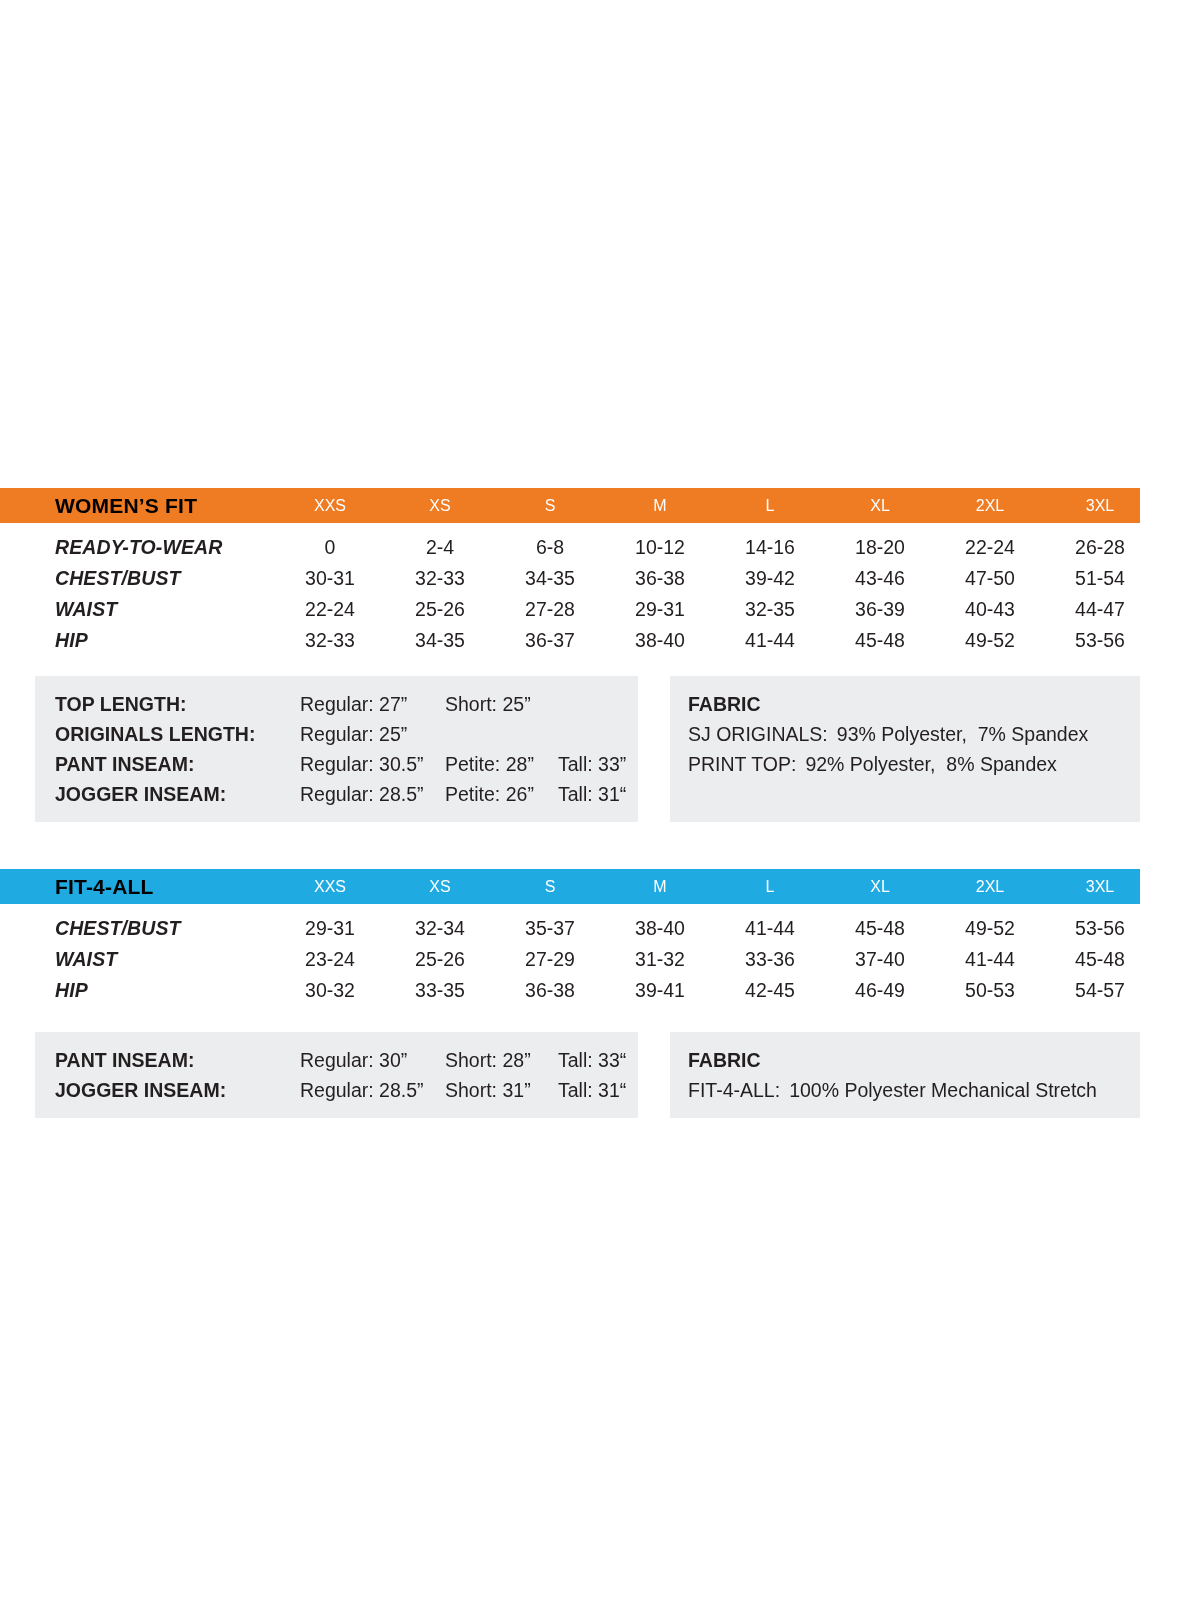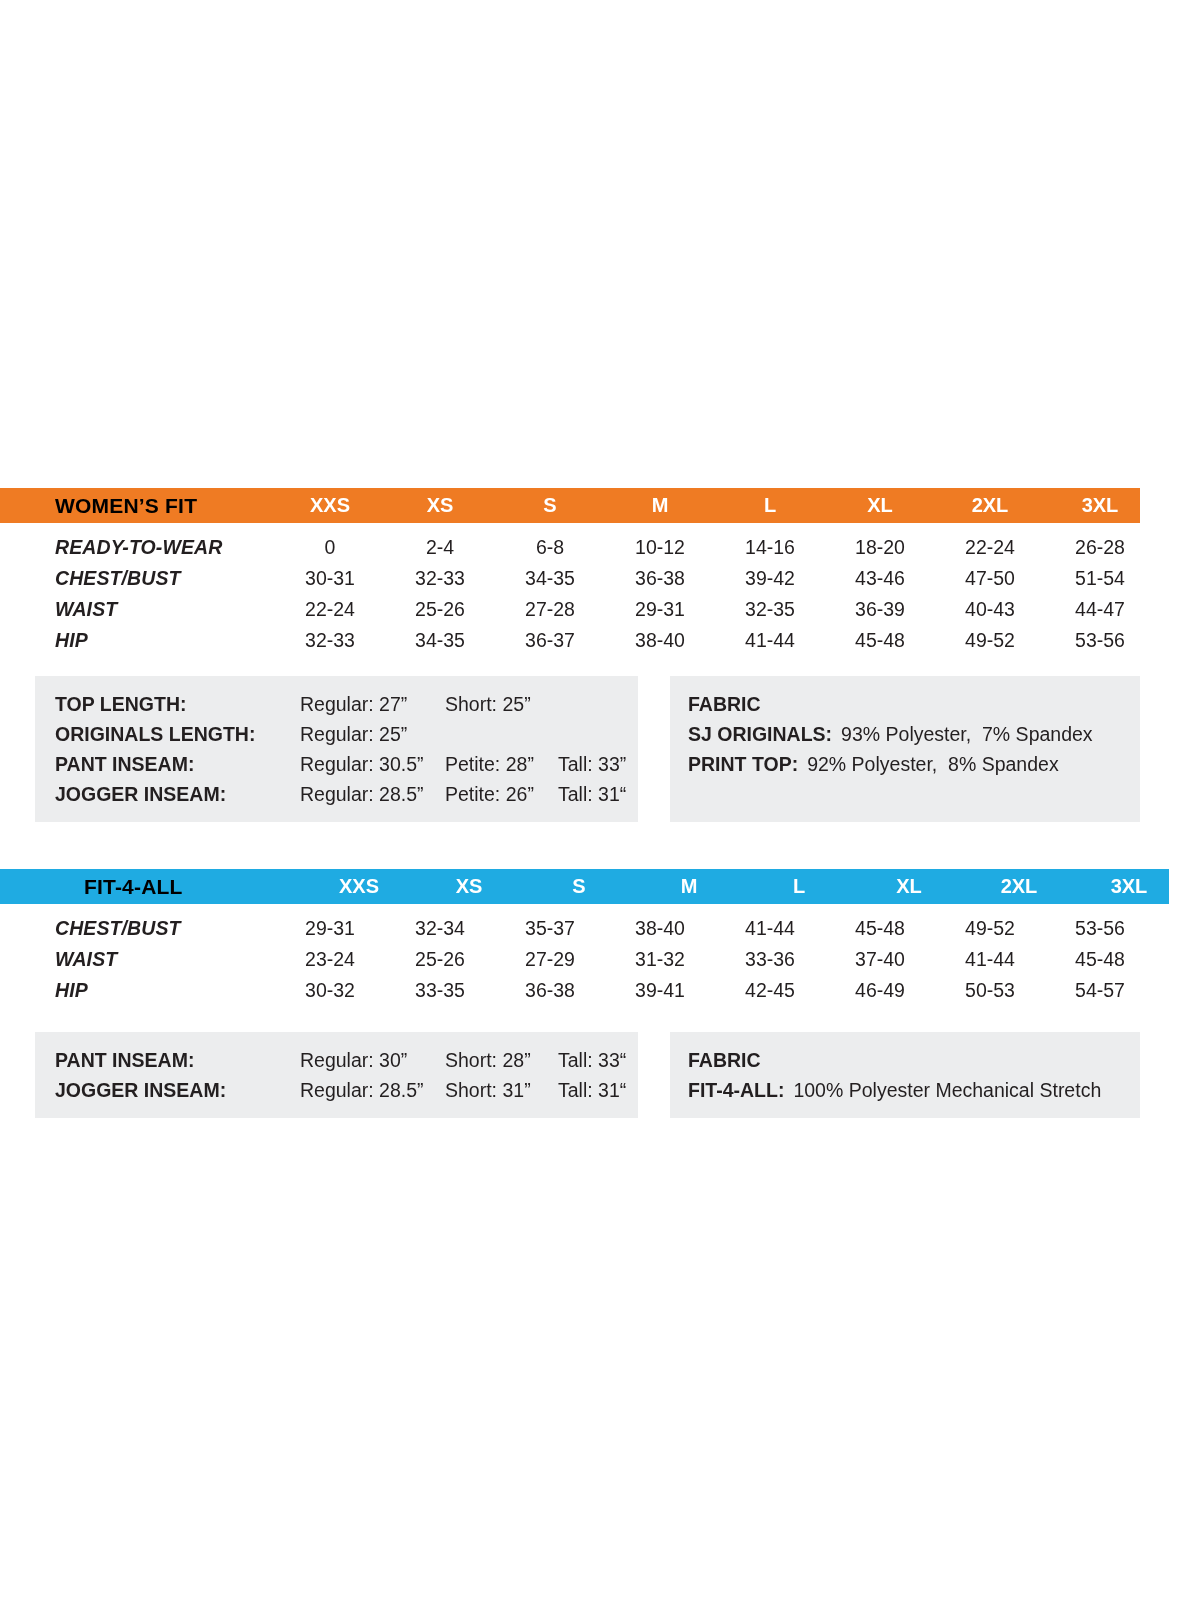--- a/index.html
+++ b/index.html
@@ -10,23 +10,23 @@
   }
   section.chart { position:absolute; left:0; width:1200px; }
 
   
   .bar {
     width:1140px; height:35px;
     display:grid; grid-template-columns:275px repeat(8,110px);
     align-items:center;
   }
   .bar.orange { background:#ef7b23; }
-  .bar.blue   { background:#1fabe2;padding-left:29px; }
+  .bar.blue   { background:#1fabe2; }
   .bar-title { padding-left:55px; color:#000000; font-weight:700; font-size:21px; letter-spacing:.2px; }
-  .size-h { text-align:center; color:#ffffff; font-size:20px; font-weight:700; }
+  .size-h { text-align:center; color:#ffffff; font-size:16px; font-weight:400; }
 
   
   .rows { margin-top:9px; }
   .data-row {
     display:grid; grid-template-columns:275px repeat(8,110px);
     height:31px; align-items:center; font-size:19.5px;
   }
   .rlabel { padding-left:55px; font-weight:700; letter-spacing:.1px;font-style:italic; }
   .val { text-align:center; }
 
@@ -39,21 +39,21 @@
   .box-r { width:470px; padding:13px 0 13px 18px; }
 
   .info-row {
     display:grid; grid-template-columns:245px 145px 113px auto;
     align-items:center; height:30px; font-size:19.5px;
   }
   .ilabel { font-weight:700; }
 
   .f-title { font-weight:700; font-size:19.5px; height:30px; line-height:30px; }
   .f-row { font-size:19.5px; height:30px; line-height:30px; white-space:nowrap; }
-  .flabel { font-weight:700; margin-right:9px; }
+  .flabel { font-weight:400; margin-right:9px; }
 </style>
 </head>
 <body>
 
 <div class="page">
 
   <section class="chart" id="womens" style="top:488px">
 
     <div class="bar orange">
       <div class="bar-title">WOMEN’S FIT</div>

